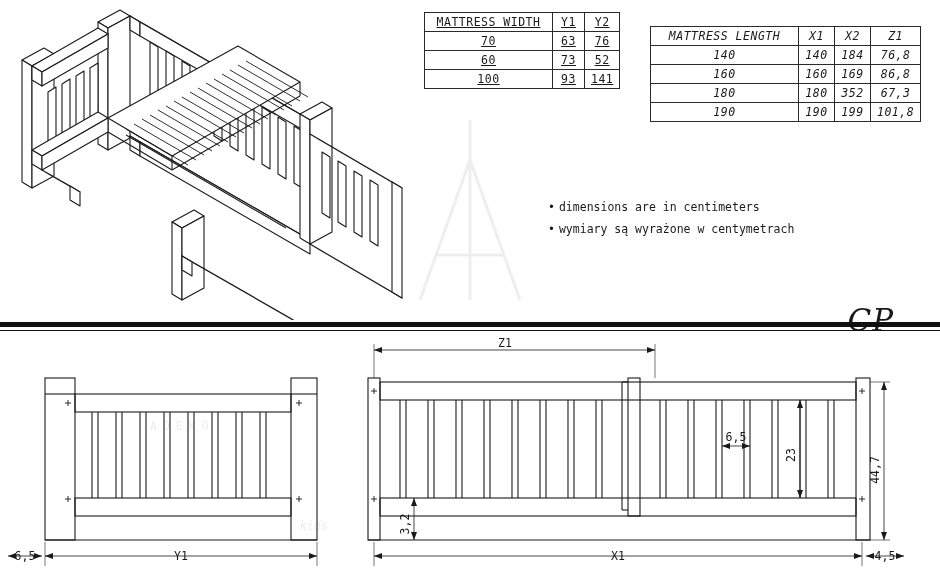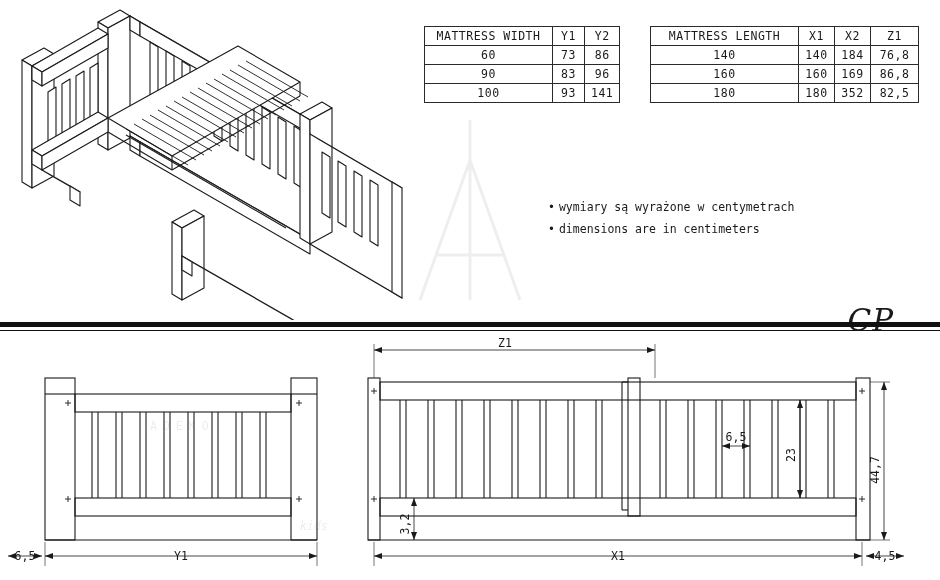--- a/index.html
+++ b/index.html
@@ -32,26 +32,26 @@
   .tbl td,.tbl th{
     border:1px solid #2a2a2a;
     padding:2px 6px;
     text-align:center;
     font-weight:normal;
     height:18px;
     box-sizing:border-box;
     white-space:nowrap;
   }
   .tbl thead th{font-weight:normal;}
-  #tbl-width{left:424px;top:26px;}
+  #tbl-width{left:424px;top:12px;text-decoration:underline;}
   #tbl-width th:first-child{width:128px;}
   #tbl-width td:first-child{width:128px;}
   #tbl-width th:nth-child(2),#tbl-width td:nth-child(2){width:32px;}
   #tbl-width th:nth-child(3),#tbl-width td:nth-child(3){width:34px;}
-  #tbl-length{left:650px;top:26px;}
+  #tbl-length{left:650px;top:26px;font-style:italic;}
   #tbl-length th:first-child{width:148px;}
   #tbl-length td:first-child{width:148px;}
   #tbl-length th:nth-child(2),#tbl-length td:nth-child(2){width:36px;}
   #tbl-length th:nth-child(3),#tbl-length td:nth-child(3){width:36px;}
   #tbl-length th:nth-child(4),#tbl-length td:nth-child(4){width:48px;}
 
   
   .notes{
     position:absolute;left:548px;top:196px;
     font-size:11.5px;line-height:22px;
@@ -205,28 +205,28 @@
   <table class="tbl" id="tbl-width">
     <thead>
       <tr>
         <th>MATTRESS WIDTH</th>
         <th>Y1</th>
         <th>Y2</th>
       </tr>
     </thead>
     <tbody>
       <tr>
+        <td>70</td>
+        <td>63</td>
+        <td>76</td>
+      </tr>
+      <tr>
         <td>60</td>
         <td>73</td>
-        <td>86</td>
-      </tr>
-      <tr>
-        <td>90</td>
-        <td>83</td>
-        <td>96</td>
+        <td>52</td>
       </tr>
       <tr>
         <td>100</td>
         <td>93</td>
         <td>141</td>
       </tr>
     </tbody>
   </table>
 
   <table class="tbl" id="tbl-length">
@@ -248,28 +248,34 @@
       <tr>
         <td>160</td>
         <td>160</td>
         <td>169</td>
         <td>86,8</td>
       </tr>
       <tr>
         <td>180</td>
         <td>180</td>
         <td>352</td>
-        <td>82,5</td>
+        <td>67,3</td>
+      </tr>
+      <tr>
+        <td>190</td>
+        <td>190</td>
+        <td>199</td>
+        <td>101,8</td>
       </tr>
     </tbody>
   </table>
 
   <div class="notes">
+    <div><span class="bullet">•</span><span>dimensions are in centimeters</span></div>
     <div><span class="bullet">•</span><span>wymiary są wyrażone w centymetrach</span></div>
-    <div><span class="bullet">•</span><span>dimensions are in centimeters</span></div>
   </div>
 
   <div class="logo">CP</div>
 
   <div class="divider"></div>
   <div class="divider2"></div>
 
   <svg class="layer" width="940" height="580" viewBox="0 0 940 580" style="top:0;left:0;">
     <g fill="none" stroke="#1a1a1a" stroke-width="1.1">
 

